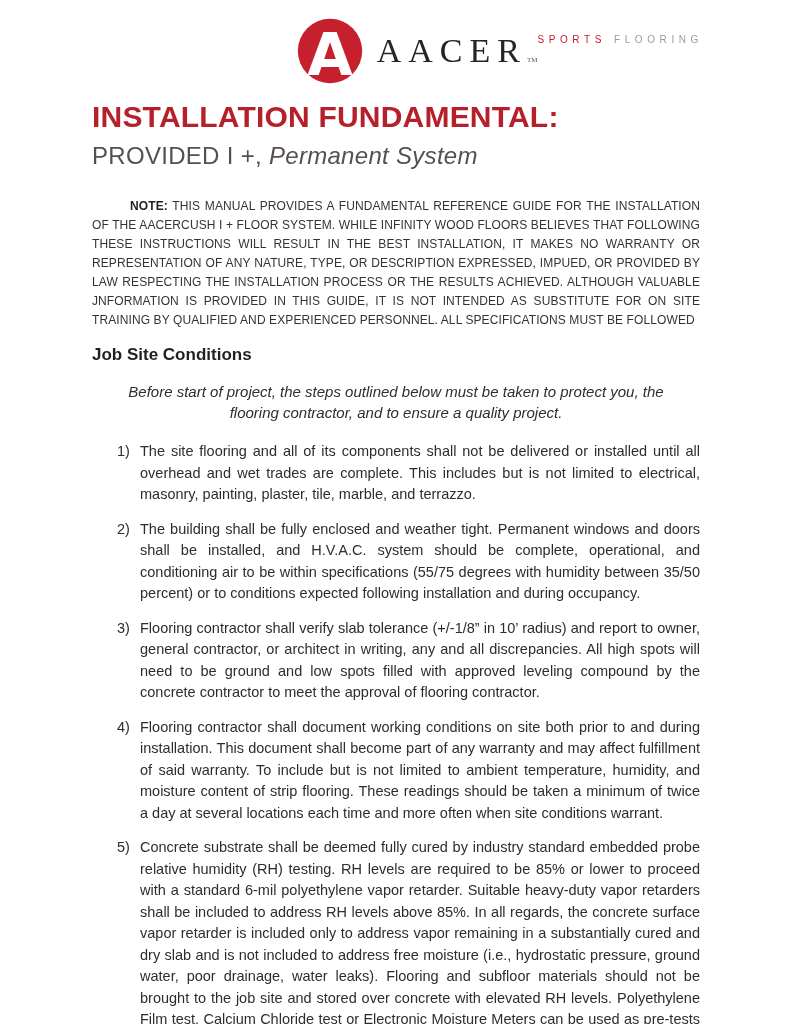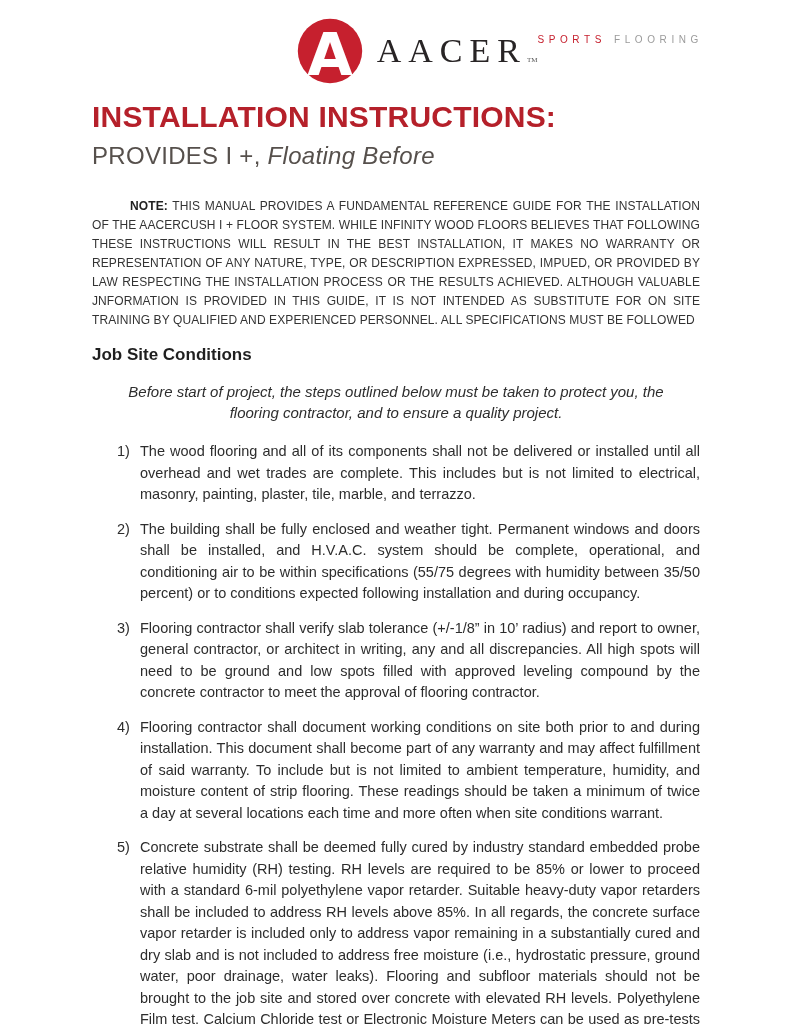--- a/index.html
+++ b/index.html
@@ -128,32 +128,32 @@
       <text x="50" y="84" text-anchor="middle" font-family="DejaVu Sans, sans-serif" font-weight="bold" font-size="84" fill="#ffffff">A</text>
     </svg>
     <div class="logo-text">
       <div class="brand-row"><span>AACER</span><span class="tm">TM</span></div>
       <div class="tagline">
         <span class="sports">SPORTS</span><span class="flooring">FLOORING</span>
       </div>
     </div>
   </header>
 
-  <h1 class="doc-title">INSTALLATION INSTRUCTIONS:</h1>
-  <h2 class="doc-subtitle"><span class="product-name">PROVIDES I +, </span><span class="system-name">Floating Before</span></h2>
+  <h1 class="doc-title">INSTALLATION FUNDAMENTAL:</h1>
+  <h2 class="doc-subtitle"><span class="product-name">PROVIDED I +, </span><span class="system-name">Permanent System</span></h2>
 
   <p class="note"><span class="note-label">NOTE:</span><span> THIS MANUAL PROVIDES A FUNDAMENTAL REFERENCE GUIDE FOR THE INSTALLATION OF THE AACERCUSH I + FLOOR SYSTEM. WHILE INFINITY WOOD FLOORS BELIEVES THAT FOLLOWING THESE INSTRUCTIONS WILL RESULT IN THE BEST INSTALLATION, IT MAKES NO WARRANTY OR REPRESENTATION OF ANY NATURE, TYPE, OR DESCRIPTION EXPRESSED, IMPUED, OR PROVIDED BY LAW RESPECTING THE INSTALLATION PROCESS OR THE RESULTS ACHIEVED. ALTHOUGH VALUABLE JNFORMATION IS PROVIDED IN THIS GUIDE, IT IS NOT INTENDED AS SUBSTITUTE FOR ON SITE TRAINING BY QUALIFIED AND EXPERIENCED PERSONNEL. ALL SPECIFICATIONS MUST BE FOLLOWED</span></p>
 
   <h3 class="section-heading">Job Site Conditions</h3>
   <p class="section-intro">Before start of project, the steps outlined below must be taken to protect you, the flooring contractor, and to ensure a quality project.</p>
 
   <ol class="conditions-list">
       <li class="condition-item">
       <span class="item-num">1)</span>
-      <span class="item-text">The wood flooring and all of its components shall not be delivered or installed until all overhead and wet trades are complete. This includes but is not limited to electrical, masonry, painting, plaster, tile, marble, and terrazzo.</span>
+      <span class="item-text">The site flooring and all of its components shall not be delivered or installed until all overhead and wet trades are complete. This includes but is not limited to electrical, masonry, painting, plaster, tile, marble, and terrazzo.</span>
     </li>
       <li class="condition-item">
       <span class="item-num">2)</span>
       <span class="item-text">The building shall be fully enclosed and weather tight.  Permanent windows and doors shall be installed, and H.V.A.C. system should be complete, operational, and conditioning air to be within specifications (55/75 degrees with humidity between 35/50 percent) or to conditions expected following installation and during occupancy.</span>
     </li>
       <li class="condition-item">
       <span class="item-num">3)</span>
       <span class="item-text">Flooring contractor shall verify slab tolerance (+/-1/8” in 10’ radius) and report to owner, general contractor, or architect in writing, any and all discrepancies. All high spots will need to be ground and low spots filled with approved leveling compound by the concrete contractor to meet the approval of flooring contractor.</span>
     </li>
       <li class="condition-item">

